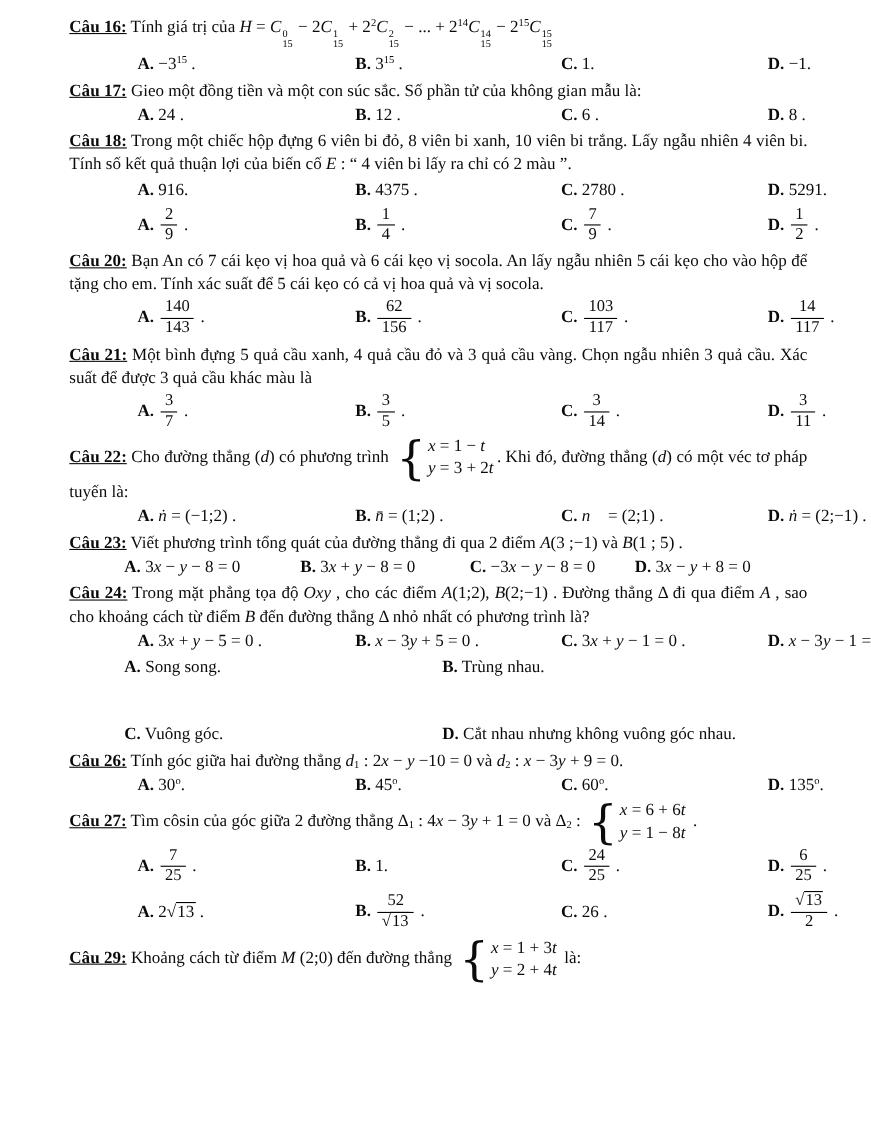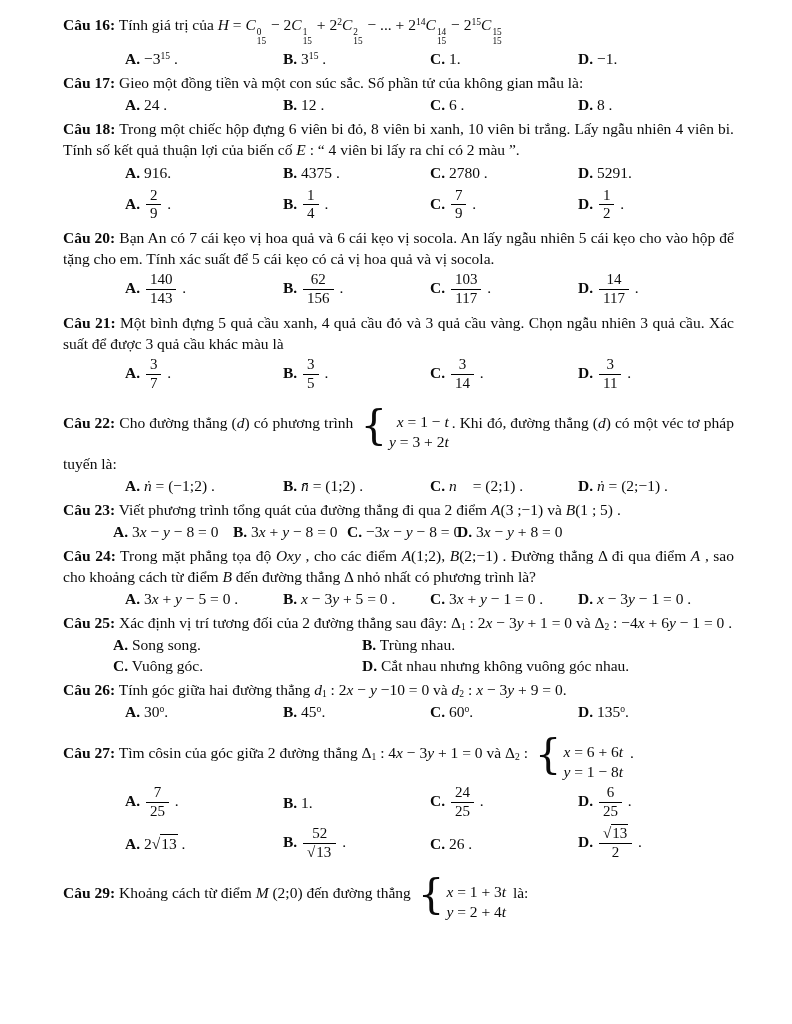--- a/index.html
+++ b/index.html
@@ -7,42 +7,42 @@
     width:792px;height:1024px;box-sizing:border-box;
     margin:0 auto;background:#ffffff;color:#0b0b0b;
     padding:14px 58px 0 63px;
     font-family:"Liberation Serif","DejaVu Serif",serif;
     font-size:15.5px;line-height:1.36;overflow:hidden;
   }
   b{font-weight:bold;}
   i{font-style:italic;}
   .q{margin:0 0 3px 0;}
   .stem{text-align:justify;}
-  .qlab{font-weight:bold;}
+  .qlab{font-weight:bold;text-decoration:underline;}
   sup{font-size:0.62em;vertical-align:0.55em;line-height:0;}
   sub{font-size:0.62em;vertical-align:-0.25em;line-height:0;}
   
   .ss{display:inline-flex;flex-direction:column;font-size:0.60em;line-height:1.05;
       vertical-align:-0.5em;text-align:left;margin-left:1px;margin-right:1px;}
   
   .fr{display:inline-flex;flex-direction:column;text-align:center;vertical-align:middle;
       margin:1px 2px;font-size:0.97em;line-height:1.18;}
   .fr .nu{display:block;border-bottom:1px solid #000;padding:0 4px;}
   .fr .de{display:block;padding:0 4px;}
   
   .cs{display:inline-flex;align-items:center;vertical-align:middle;margin:0 3px;}
   .cs::before{content:"{";font-size:2.7em;font-weight:300;line-height:0.85;
       font-family:"DejaVu Serif",serif;margin-right:2px;}
-  .cr{display:inline-flex;flex-direction:column;text-align:right;margin-top:16px;}
+  .cr{display:inline-flex;flex-direction:column;text-align:left;}
   .cr > span{line-height:1.3;}
   
   .sq{white-space:nowrap;}
   .sq .rd{border-top:1px solid #000;padding:0 1px;}
   
-  .opts{display:grid;align-items:center;margin:1px 0 3px 0;}
+  .opts{display:grid;align-items:center;margin:1px 0 3px 0;gap:40px;}
   .opts.four{padding-left:62px;grid-template-columns:158px 147px 148px 1fr;}
   .opts.tight{padding-left:50px;grid-template-columns:120px 114px 110px 1fr;}
   .opts.two{padding-left:50px;grid-template-columns:249px 1fr;}
   .opt{white-space:nowrap;}
 </style>
 </head>
 <body>
 
 <div class="page">
   <div>
@@ -176,21 +176,20 @@
       <div class="q">
     <div class="stem"><span class="qlab">Câu 24:</span> Trong mặt phẳng tọa độ  <i>Oxy</i> , cho các điểm  <i>A</i>(1;2), <i>B</i>(2;−1) . Đường thẳng  Δ  đi qua điểm  <i>A</i> , sao cho khoảng cách từ điểm  <i>B</i>  đến đường thẳng  Δ  nhỏ nhất có phương trình là?</div>
     <div class="opts four">
           <span class="opt"><b>A.</b> 3<i>x</i> + <i>y</i> − 5 = 0 .</span>
           <span class="opt"><b>B.</b> <i>x</i> − 3<i>y</i> + 5 = 0 .</span>
           <span class="opt"><b>C.</b> 3<i>x</i> + <i>y</i> − 1 = 0 .</span>
           <span class="opt"><b>D.</b> <i>x</i> − 3<i>y</i> − 1 = 0 .</span>
         </div>
   </div>
       <div class="q">
-    <div class="stem"><span class="qlab">Câu 25:</span> Xác định vị trí tương đối của  2 đường thẳng sau đây:  Δ<sub>1</sub> : 2<i>x</i> − 3<i>y</i> + 1 = 0  và  Δ<sub>2</sub> :  −4<i>x</i> + 6<i>y</i> − 1 = 0 .</div>
     <div class="opts two">
           <span class="opt"><b>A.</b> Song song.</span>
           <span class="opt"><b>B.</b> Trùng nhau.</span>
           <span class="opt"><b>C.</b> Vuông góc.</span>
           <span class="opt"><b>D.</b> Cắt nhau nhưng không vuông góc nhau.</span>
         </div>
   </div>
       <div class="q">
     <div class="stem"><span class="qlab">Câu 26:</span> Tính góc giữa hai đường thẳng  <i>d</i><sub>1</sub> : 2<i>x</i> − <i>y</i> −10 = 0  và  <i>d</i><sub>2</sub> : <i>x</i> − 3<i>y</i> + 9 = 0.</div>
     <div class="opts four">

